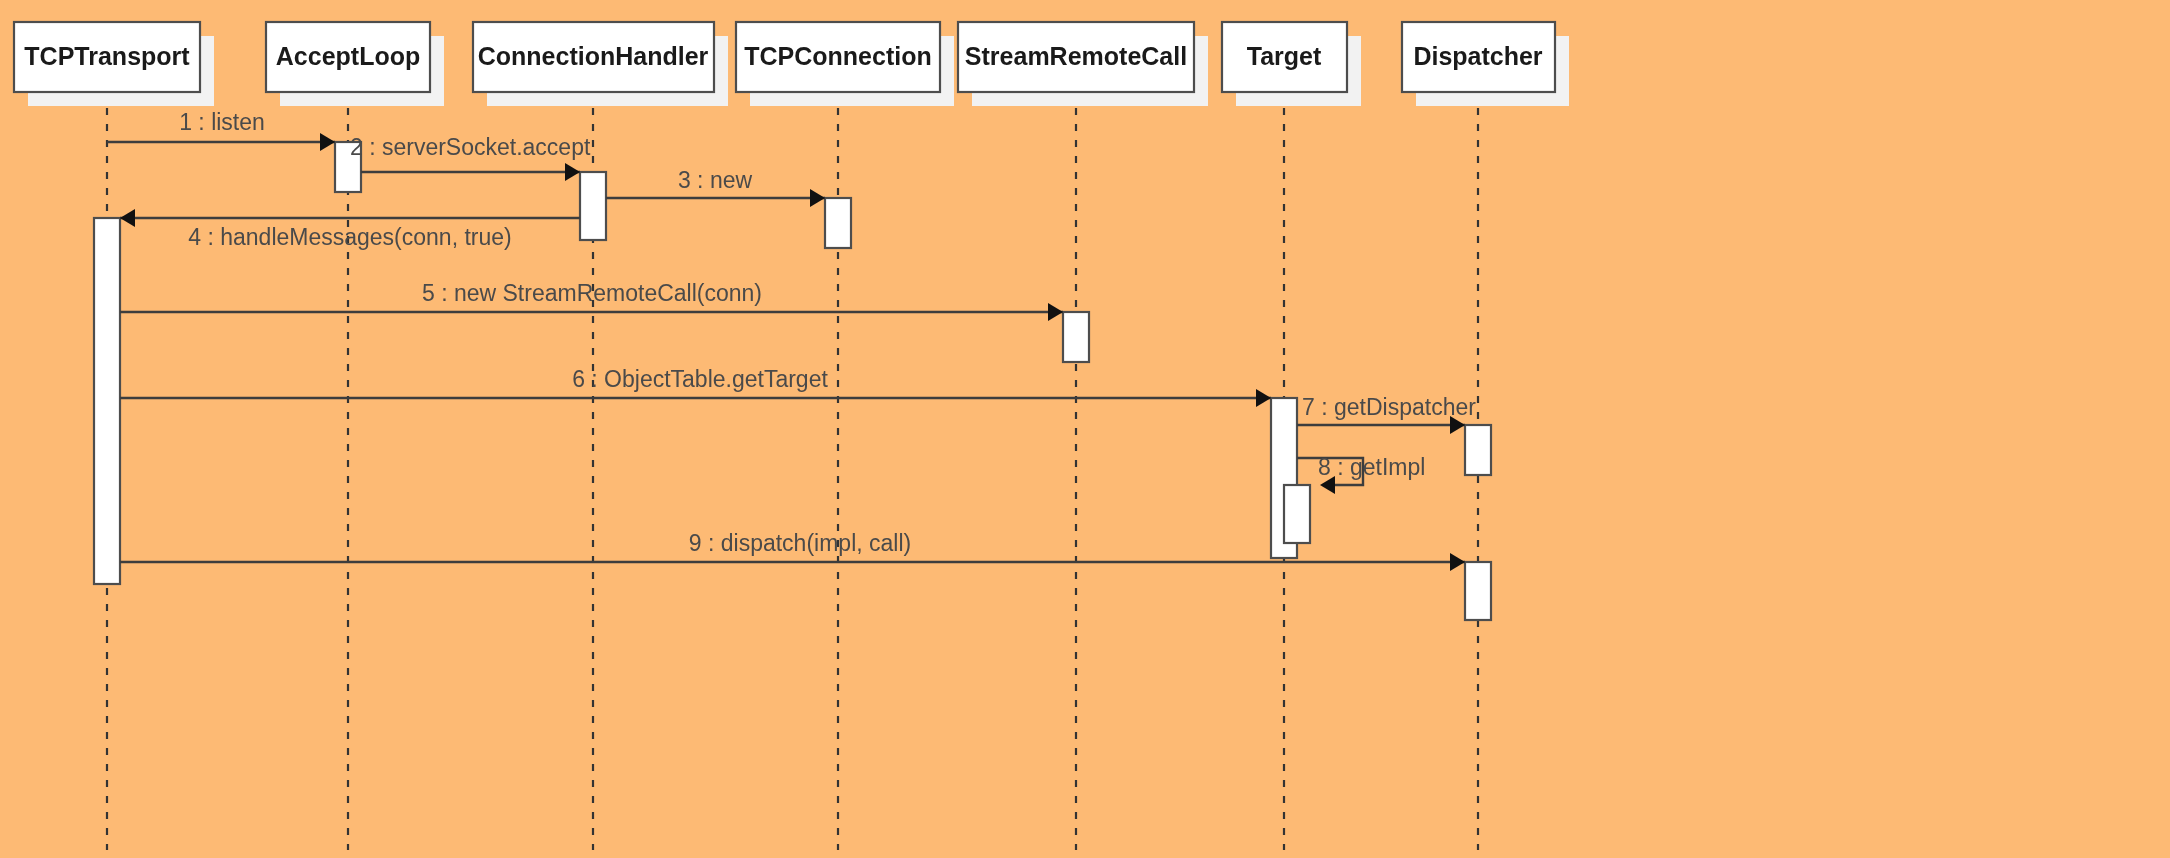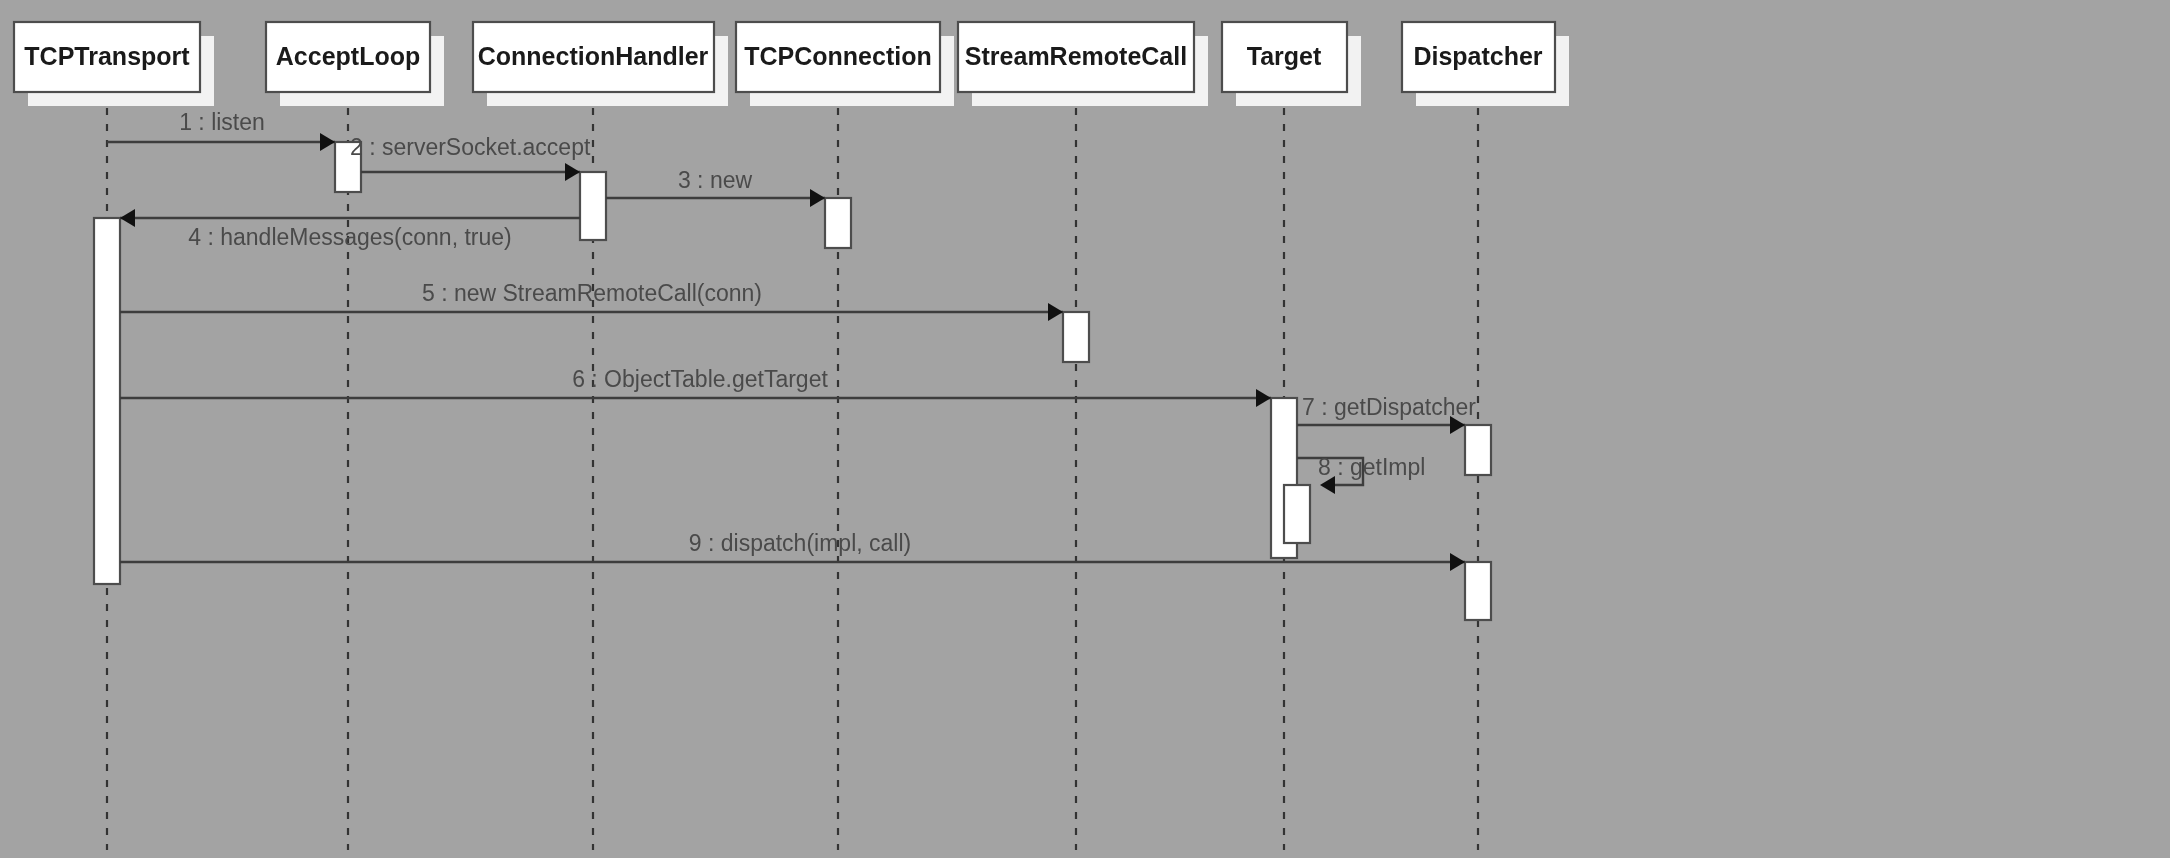--- a/index.html
+++ b/index.html
@@ -8,21 +8,21 @@
     padding: 0;
     background: #ffffff;
   }
   body {
     font-family: "Liberation Sans", sans-serif;
   }
   #diagram-root {
     position: relative;
     width: 2170px;
     height: 858px;
-    background: #a3a3a3;
+    background: #fdba74;
     overflow: hidden;
     text-align: right;
   }
   #seq-svg {
     position: absolute;
     left: 0;
     top: 0;
     width: 2170px;
     height: 858px;
     display: block;

